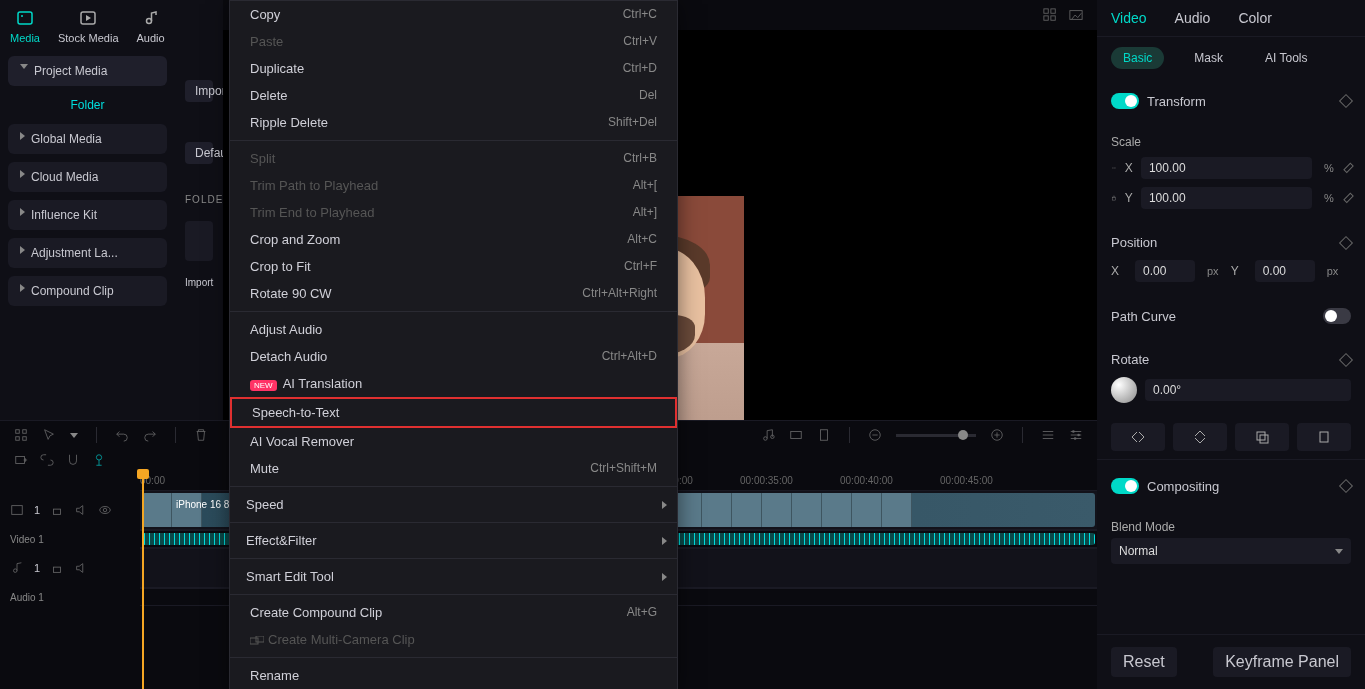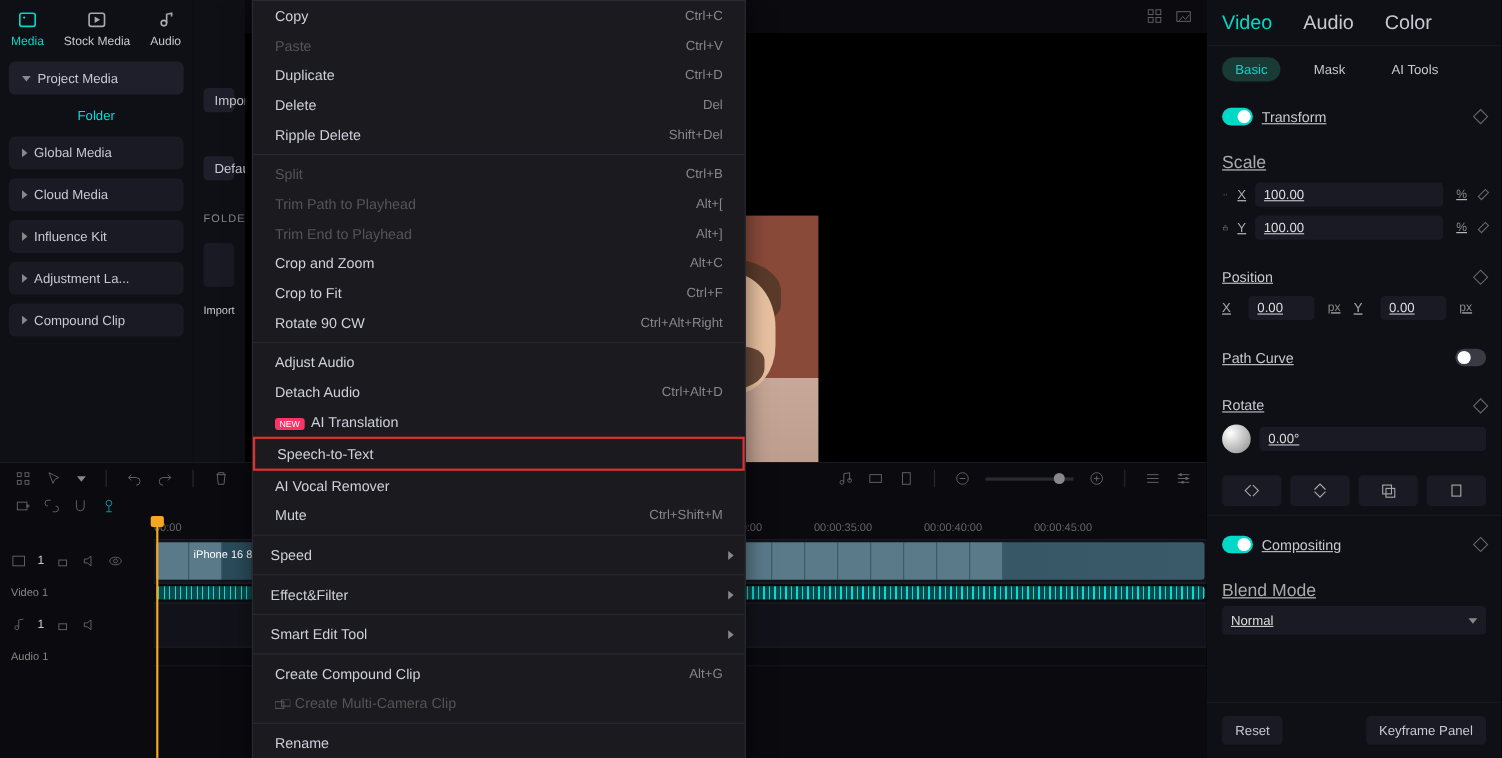--- a/index.html
+++ b/index.html
@@ -6,21 +6,21 @@
 body { background: #0a0a0f; color: #c8c8d0; font-size: 12px; overflow: hidden; width: 1365px; height: 689px; }
 .app { display: flex; width: 100%; height: 100%; }
 
 
 .sidebar { width: 175px; background: #0f0f16; display: flex; flex-direction: column; }
 .tabs-top { display: flex; padding: 8px 10px; gap: 18px; align-items: center; }
 .tab-top { display: flex; flex-direction: column; align-items: center; gap: 4px; cursor: pointer; }
 .tab-top.active { color: #00d9c8; }
 .tab-top .icon { width: 20px; height: 20px; display: flex; align-items: center; justify-content: center; }
 .tab-top span.label { font-size: 11px; }
-.sidebar-item { display: flex; align-items: center; padding: 8px 12px; border-radius: 6px; background: #1a1a24; margin: 4px 8px; cursor: pointer; gap: 6px; }
+.sidebar-item { display: flex; padding: 8px 12px; border-radius: 6px; background: #1a1a24; margin: 4px 8px; cursor: pointer; gap: 6px; }
 .sidebar-item.highlight { background: #1f1f2b; }
 .chevron-right { width: 0; height: 0; border-top: 4px solid transparent; border-bottom: 4px solid transparent; border-left: 5px solid #888; }
 .folder-label { color: #0dd; text-align: center; padding: 8px 0; font-size: 12px; }
 .sidebar-bottom { margin-top: auto; display: flex; gap: 14px; padding: 10px 14px; align-items: center; }
 .sidebar-collapse { margin-left: auto; background: #1a1a24; padding: 4px 6px; border-radius: 4px; }
 
 
 .media-panel { width: 48px; background: #0f0f16; padding: 10px; display: flex; flex-direction: column; gap: 10px; }
 .import-btn { background: #1f1f2b; padding: 4px 10px; border-radius: 4px; display: inline-block; }
 .folder-header { font-size: 10px; color: #888; letter-spacing: 1px; }
@@ -45,42 +45,42 @@
 .player-timeline { display: flex; align-items: center; padding: 8px 14px; gap: 10px; }
 .scrubber { flex: 1; height: 3px; background: #2a2a32; position: relative; border-radius: 2px; }
 .scrubber-handle { position: absolute; left: 0; top: -4px; width: 10px; height: 10px; background: #fff; border-radius: 50%; }
 .timecode { font-size: 12px; color: #aaa; }
 .player-controls { display: flex; align-items: center; gap: 16px; padding: 6px 14px; }
 .player-controls .spacer { flex: 1; }
 
 
 .inspector { width: 268px; background: #0f0f16; display: flex; flex-direction: column; }
 .inspector-tabs { display: flex; padding: 10px 14px; gap: 28px; border-bottom: 1px solid #1a1a24; }
-.inspector-tab { cursor: pointer; font-size: 18px; text-align: center; }
+.inspector-tab { cursor: pointer; font-size: 14px; text-align: center; }
 .inspector-tab.active { color: #00d9c8; }
 .inspector-subtabs { display: flex; padding: 10px 14px; gap: 18px; }
 .subtab { padding: 4px 12px; border-radius: 12px; cursor: pointer; font-size: 12px; }
 .subtab.active { background: #1a3a36; color: #00d9c8; }
-.inspector-section { padding: 8px 14px; text-decoration: underline; }
+.inspector-section { padding: 8px 14px; }
 .section-header { display: flex; align-items: center; gap: 8px; padding: 6px 0; font-size: 13px; }
 .toggle { width: 28px; height: 16px; background: #00d9c8; border-radius: 8px; position: relative; }
 .toggle.off { background: #3a3a44; }
 .toggle::after { content:""; position: absolute; width: 12px; height: 12px; background: #fff; border-radius: 50%; top: 2px; right: 2px; }
 .toggle.off::after { left: 2px; right: auto; }
 .field-row { display: flex; align-items: center; gap: 8px; padding: 4px 0; }
 .field-label { width: 16px; font-size: 12px; color: #aaa; }
 .field-input { flex: 1; background: #1a1a24; border: none; color: #ddd; padding: 4px 8px; border-radius: 4px; font-size: 12px; }
 .field-unit { color: #888; font-size: 11px; padding: 0 4px; }
 .diamond { width: 10px; height: 10px; border: 1px solid #666; transform: rotate(45deg); }
 .rotate-knob { width: 26px; height: 26px; border-radius: 50%; background: radial-gradient(circle at 30% 30%, #fff, #888); }
 .flip-btns { display: flex; gap: 8px; }
 .flip-btn { flex: 1; background: #1a1a24; padding: 6px; border-radius: 4px; display: flex; align-items: center; justify-content: center; }
 .blend-select { width: 100%; background: #1a1a24; border: none; color: #ddd; padding: 6px 8px; border-radius: 4px; display: flex; justify-content: space-between; align-items: center; }
 .inspector-footer { margin-top: auto; display: flex; justify-content: space-between; padding: 12px 14px; border-top: 1px solid #1a1a24; }
-.footer-btn { background: #1a1a24; padding: 6px 12px; border-radius: 4px; cursor: pointer; font-size: 12px; }
+.footer-btn { background: #1a1a24; padding: 6px 12px; border-radius: 4px; cursor: pointer; font-size: 16px; }
 
 
 .timeline-area { position: absolute; left: 0; top: 420px; right: 268px; bottom: 0; background: #0a0a0f; border-top: 1px solid #1a1a24; display: flex; flex-direction: column; }
 .timeline-toolbar { display: flex; align-items: center; padding: 6px 14px; gap: 14px; }
 .timeline-toolbar .sep { width: 1px; height: 16px; background: #2a2a32; margin: 0 4px; }
 .timeline-toolbar .spacer { flex: 1; }
 .zoom-slider { width: 80px; height: 3px; background: #2a2a32; position: relative; }
 .zoom-slider::after { content:""; position: absolute; right: 8px; top: -4px; width: 10px; height: 10px; background: #888; border-radius: 50%; }
 .timeline-tools { display: flex; align-items: center; padding: 4px 14px; gap: 12px; }
 .timeline-ruler { display: flex; padding: 4px 0 4px 140px; gap: 0; position: relative; color: #666; font-size: 10px; }
@@ -89,21 +89,21 @@
 .ruler-playhead::before { content:""; position: absolute; top: -2px; left: -5px; width: 12px; height: 10px; background: #f5a623; border-radius: 2px; }
 .timeline-tracks { flex: 1; overflow: hidden; }
 .track { display: flex; height: 40px; align-items: center; }
 .track-header { width: 140px; display: flex; align-items: center; gap: 10px; padding: 0 10px; }
 .track-label { font-size: 10px; color: #888; }
 .track-content { flex: 1; height: 100%; position: relative; background: #12121a; border-top: 1px solid #1a1a24; border-bottom: 1px solid #1a1a24; }
 .clip { position: absolute; left: 2px; top: 2px; bottom: 2px; right: 2px; background: linear-gradient(90deg, #2a4a5a, #3a5a6a); border-radius: 3px; overflow: hidden; display: flex; }
 .clip-thumb { width: 30px; height: 100%; background: #5a7a8a; border-right: 1px solid rgba(0,0,0,0.3); }
 .audio-clip { background: repeating-linear-gradient(90deg, #0a4a4a 0 2px, #0dd 2px 3px, #0a4a4a 3px 5px); }
 .icon-sm { width: 14px; height: 14px; opacity: 0.7; }
-.section-label { font-size: 16px; color: #aaa; padding: 4px 0; }
+.section-label { font-size: 12px; color: #aaa; padding: 4px 0; }
 .chevron-down { width: 0; height: 0; border-left: 4px solid transparent; border-right: 4px solid transparent; border-top: 5px solid #888; }
 
 
 .mock-video { width: 168px; height: 268px; background: linear-gradient(180deg, #8a4a3a 0%, #8a4a3a 55%, #c8a898 55%, #b89888 100%); position: relative; overflow: hidden; }
 .mock-face { position: absolute; left: 50%; top: 40%; transform: translate(-50%,-50%); width: 90px; height: 110px; background: #e8c0a0; border-radius: 45% 45% 40% 40%; }
 .mock-hair { position: absolute; left: 50%; top: 26%; transform: translate(-50%,-50%); width: 100px; height: 60px; background: #5a3a2a; border-radius: 50% 50% 30% 30%; }
 .mock-beard { position: absolute; left: 50%; top: 52%; transform: translate(-50%,-50%); width: 70px; height: 40px; background: #6a4a3a; border-radius: 30% 30% 50% 50%; }
 </style>
 </head>
 <body>

